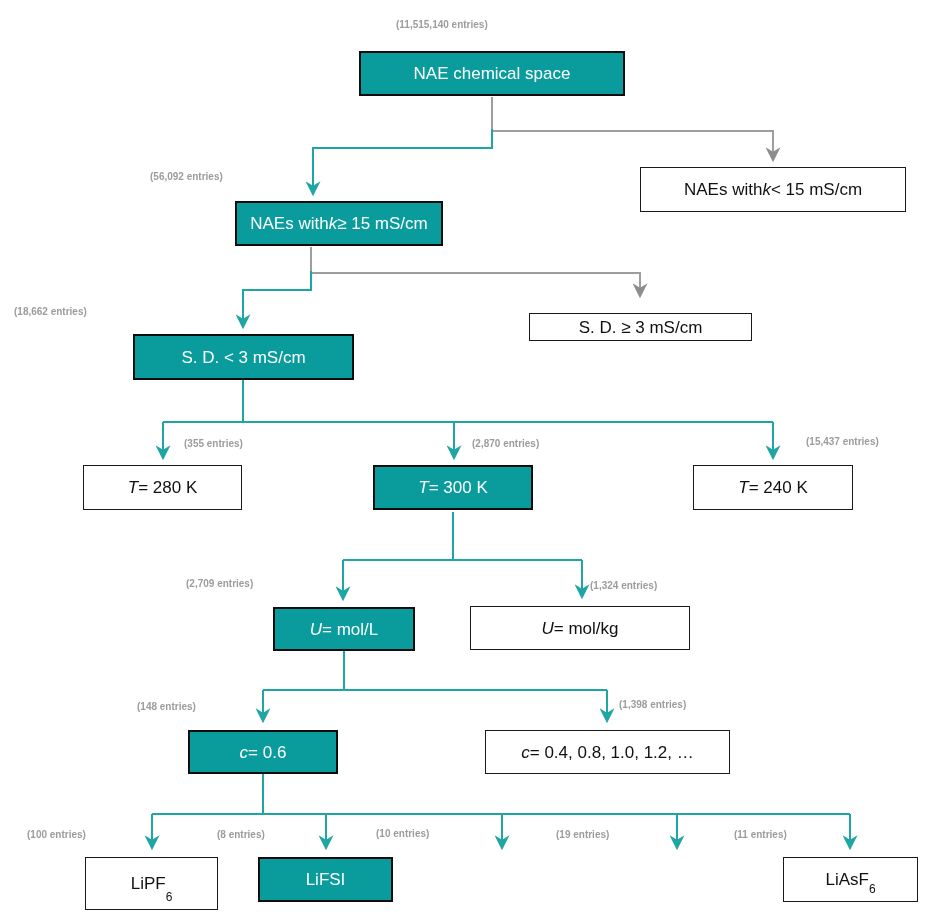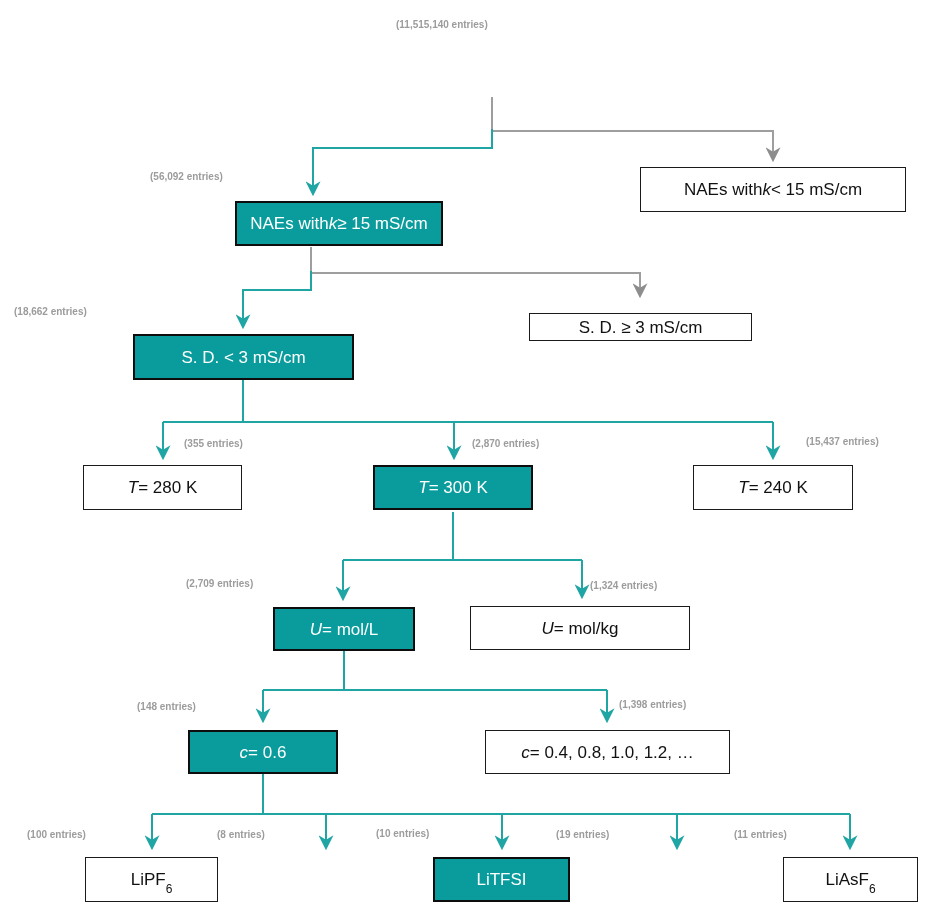--- a/index.html
+++ b/index.html
@@ -107,20 +107,26 @@
   <div class="entries" style="left:186px;top:578px">(2,709 entries)</div>
   <div class="entries" style="left:590px;top:580px">(1,324 entries)</div>
   <div class="entries" style="left:137px;top:701px">(148 entries)</div>
   <div class="entries" style="left:619px;top:699px">(1,398 entries)</div>
   <div class="entries" style="left:27px;top:829px">(100 entries)</div>
   <div class="entries" style="left:217px;top:829px">(8 entries)</div>
   <div class="entries" style="left:376px;top:828px">(10 entries)</div>
   <div class="entries" style="left:556px;top:829px">(19 entries)</div>
   <div class="entries" style="left:734px;top:829px">(11 entries)</div>
 
+  <div class="box teal" style="left:359px;top:51px;width:266px;height:45px">
+    <span>NAE chemical space</span>
+      <i></i>
+      <span></span>
+      <sub></sub>
+  </div>
 
   <div class="box white" style="left:640px;top:167px;width:266px;height:45px">
     <span>NAEs with </span>
       <i>k</i>
       <span> &lt; 15 mS/cm</span>
       <sub></sub>
   </div>
 
   <div class="box teal" style="left:235px;top:201px;width:208px;height:45px">
     <span>NAEs with </span>
@@ -185,34 +191,34 @@
       <sub></sub>
   </div>
 
   <div class="box white" style="left:485px;top:730px;width:245px;height:44px">
     <span></span>
       <i>c</i>
       <span> = 0.4, 0.8, 1.0, 1.2, …</span>
       <sub></sub>
   </div>
 
-  <div class="box white" style="left:85px;top:857px;width:133px;height:45px">
+  <div class="box white" style="left:85px;top:857px;width:133px;height:53px">
     <span>LiPF</span>
       <i></i>
       <span></span>
       <sub>6</sub>
   </div>
 
-
-  <div class="box teal" style="left:433px;top:857px;width:137px;height:45px">
-    <span>LiTFSI</span>
-      <i></i>
-      <span></span>
-      <sub></sub>
-  </div>
+  <div class="box teal" style="left:258px;top:857px;width:135px;height:45px">
+    <span>LiFSI</span>
+      <i></i>
+      <span></span>
+      <sub></sub>
+  </div>
+
 
 
   <div class="box white" style="left:783px;top:857px;width:135px;height:45px">
     <span>LiAsF</span>
       <i></i>
       <span></span>
       <sub>6</sub>
   </div>
 
 </div>

